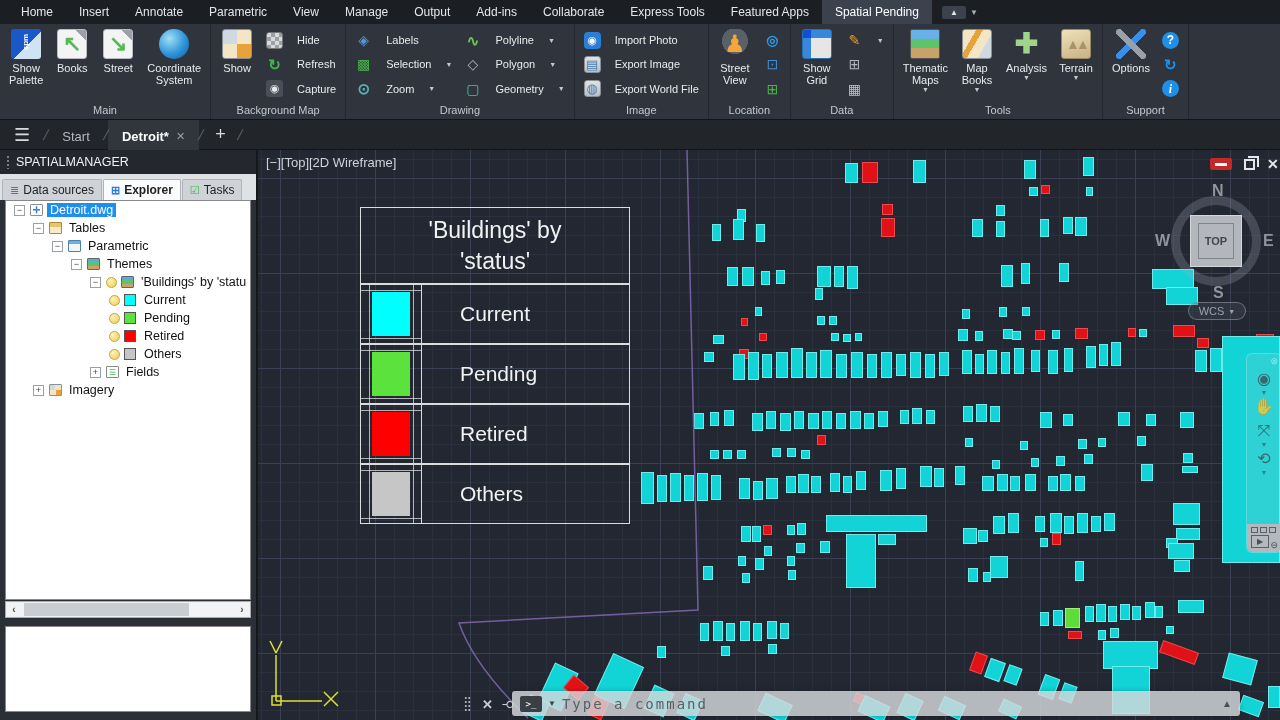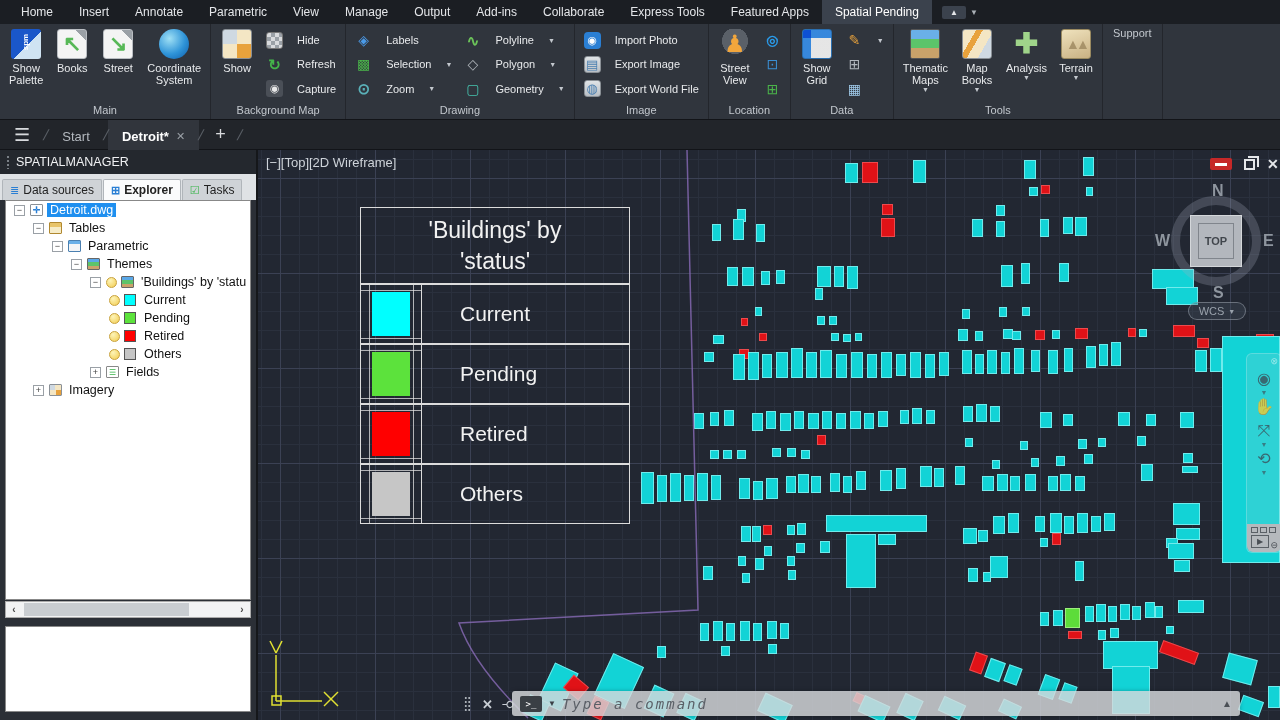--- a/index.html
+++ b/index.html
@@ -189,21 +189,21 @@
   #cmd-left{position:absolute;left:206px;top:546px;display:flex;align-items:center;gap:11px;z-index:8;color:#c9ced4;}
   #cmd-left .grip2{width:7px;height:16px;background-image:radial-gradient(#aab0b6 1px,transparent 1.2px);background-size:3.5px 4px;}
   #cmd-left .x{font-size:13px;font-weight:bold;}
   #cmd-left .wrench{font-size:13px;transform:rotate(90deg);}
   #cmd-bar{position:absolute;left:254px;top:541px;width:728px;height:25px;z-index:8;
     background:rgba(213,216,219,.82);border-radius:3px;display:flex;align-items:center;padding:0 8px;gap:6px;
     box-shadow:0 0 4px rgba(0,0,0,.25);}
   #cmd-icon{width:22px;height:16px;background:#3a3f45;border-radius:2px;color:#fff;font-size:9px;
     display:flex;align-items:center;justify-content:center;font-family:"DejaVu Sans Mono",monospace;}
   #cmd-bar .car{color:#3a3f45;font-size:8px;}
-  #cmd-input{flex:1;font-family:"DejaVu Sans Mono",monospace;font-style:italic;font-size:14px;color:#5a5f66;letter-spacing:2px;}
+  #cmd-input{flex:1;font-family:"DejaVu Sans Mono",monospace;font-size:14px;color:#5a5f66;letter-spacing:2px;}
   #cmd-up{color:#4a4f55;font-size:10px;}
   
   #overlay-svg{position:absolute;left:0;top:0;width:100%;height:100%;z-index:3;pointer-events:none;}
 </style>
 </head>
 <body>
 
 <div id="ribbon-tabs">
     <span class="rtab">Home</span>
     <span class="rtab">Insert</span>
@@ -413,20 +413,39 @@
           <span class="ic bg ic-terrain"></span>
           <div class="blabel">
             <div>Terrain</div>
           </div>
           <span class="caret">▼</span>
         </div>
       </div>
       <div class="glabel">Tools</div>
     </div>
     <div class="rgroup">
+      <div class="cols">
+        <div class="bigbtn">
+          <span class="ic bg ic-options"></span>
+          <div class="blabel">
+            <div>Options</div>
+          </div>
+        </div>
+        <div class="smallcol">
+          <div class="smallbtn">
+            <span class="ic sm ic-help"></span>
+          </div>
+          <div class="smallbtn">
+            <span class="ic sm ic-sync"></span>
+          </div>
+          <div class="smallbtn">
+            <span class="ic sm ic-info"></span>
+          </div>
+        </div>
+      </div>
       <div class="glabel">Support</div>
     </div>
   </div>
 
 <div id="file-tabs">
   <span class="hamburger">☰</span>
   <span class="fslash">/</span>
 <div class="ftab">
       <span>Start</span>
     </div>

